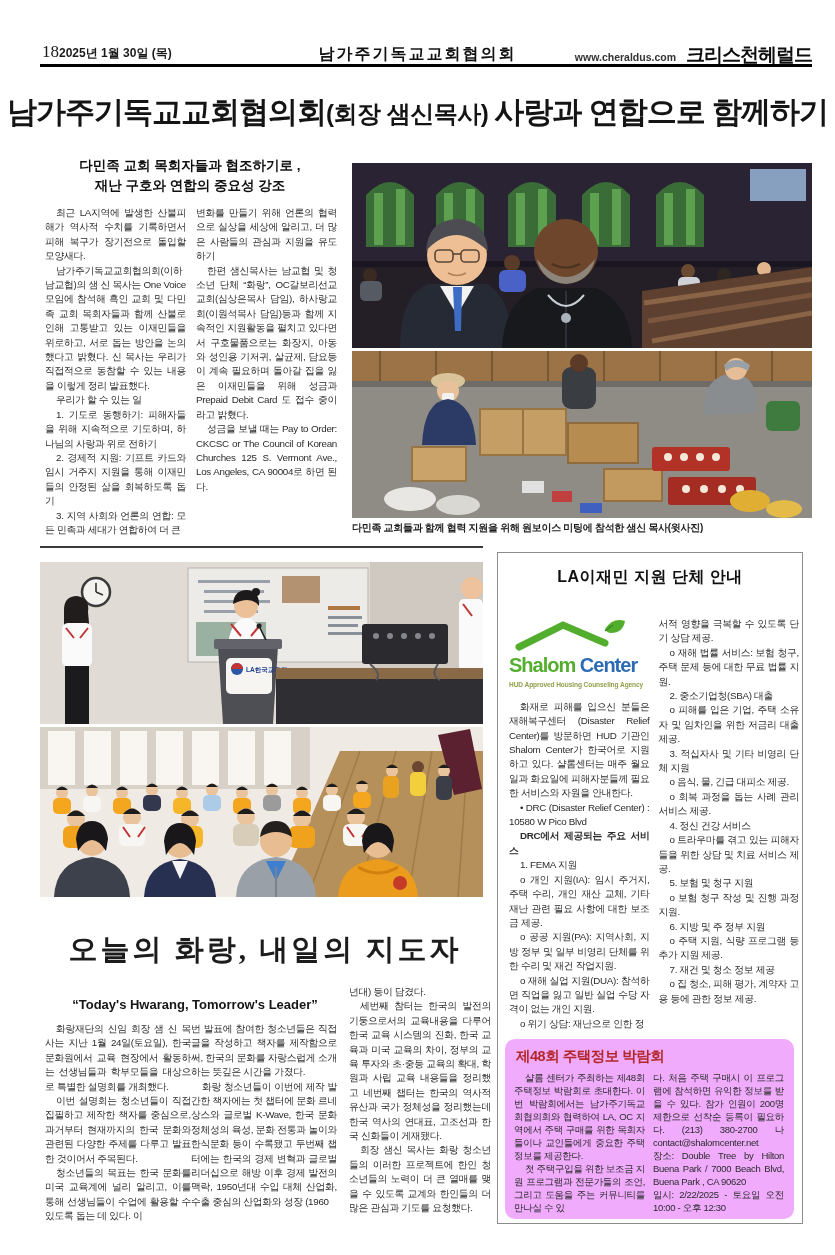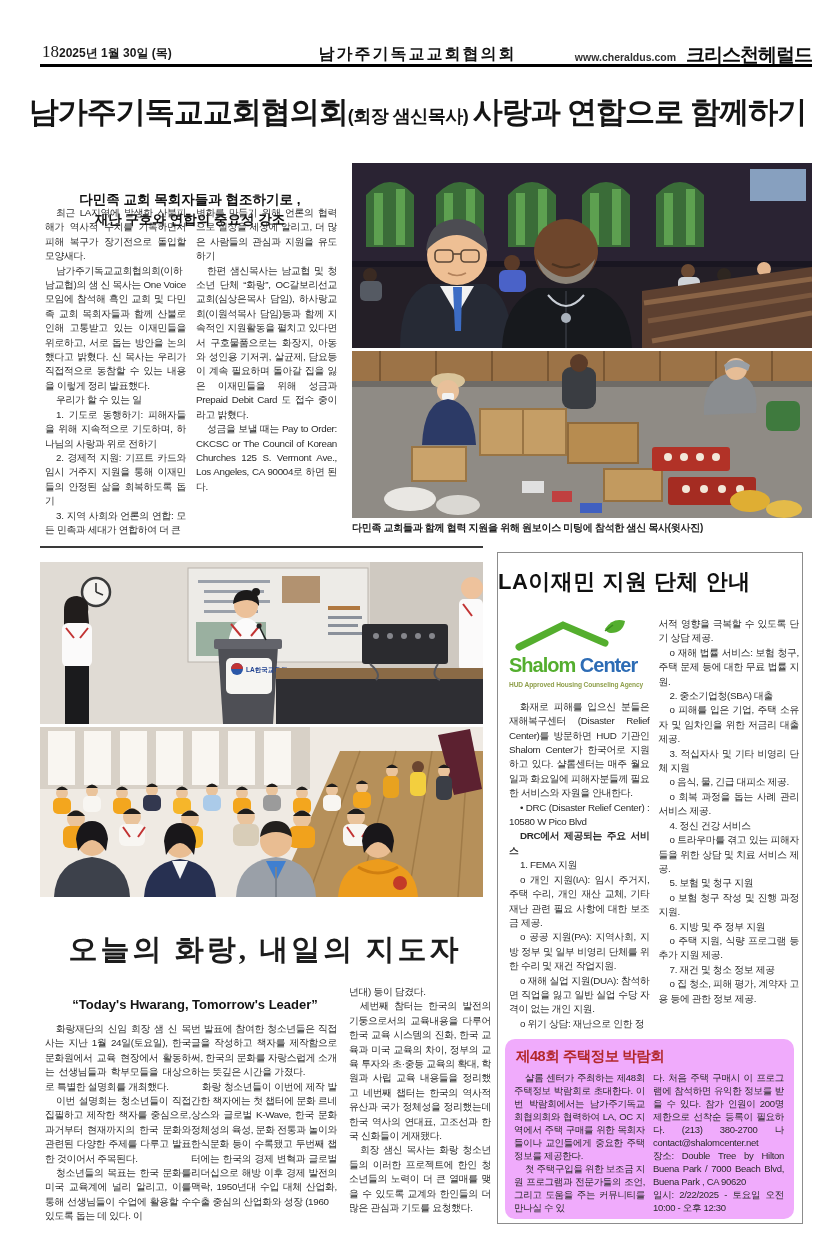--- a/index.html
+++ b/index.html
@@ -12,49 +12,49 @@
   .hdr-left .pg{font-size:17px;font-weight:400;font-family:"Liberation Serif","DejaVu Serif",serif;}
   .hdr-center{left:0;top:44px;width:100%;text-align:center;font-size:16px;font-weight:800;letter-spacing:2px;color:#111;}
   .hdr-right{right:23px;top:42px;display:flex;align-items:baseline;gap:10px;}
   .hdr-url{font-size:10.5px;font-weight:700;color:#333;}
   .masthead{font-size:19px;font-weight:900;letter-spacing:-1px;color:#0d0d0d;}
   .hdr-rule{left:40px;top:64px;width:772px;height:3px;background:#000;}
 
   
   .headline{left:0;top:92px;width:100%;text-align:center;color:#141414;font-weight:800;letter-spacing:-1px;white-space:nowrap;}
   .headline .big{font-size:30px;}
-  .headline .small{font-size:18px;letter-spacing:-0.5px;}
+  .headline .small{font-size:24px;letter-spacing:-0.5px;}
 
   
   .body-text{font-size:9.8px;line-height:14.4px;text-align:justify;letter-spacing:-0.3px;color:#2b2b2b;}
   .p{margin:0;text-indent:11px;}
   .p.bold{font-weight:700;}
   .cols{display:flex;}
-  .subhead{left:42px;top:156px;width:296px;text-align:center;font-size:13.5px;font-weight:700;line-height:1.5;color:#101010;margin-top:34px;}
+  .subhead{left:42px;top:156px;width:296px;text-align:center;font-size:13.5px;font-weight:700;line-height:1.5;color:#101010;}
 
   .lead-block{left:45px;top:206px;width:292px;height:350px;gap:10px;}
   .lead-block .col{width:141px;}
 
   
   .photo{display:block;}
   .caption{left:352px;top:521px;width:460px;font-size:10px;font-weight:600;color:#1d1d1d;letter-spacing:-0.3px;}
   .left-divider{left:40px;top:546px;width:443px;height:2px;background:#3a3a3a;}
 
   
   .hw-title{left:40px;top:930px;width:450px;text-align:center;
             font-family:"Liberation Serif","DejaVu Serif",serif;font-size:29px;font-weight:600;
             letter-spacing:3px;color:#1c1c1c;}
   .hw-subtitle{left:45px;top:997px;width:300px;text-align:center;font-size:13px;font-weight:700;color:#151515;}
   .hw-left{left:45px;top:1022px;width:300px;gap:0;}
   .hw-left .col{width:146px;}
   .hw-col3{left:349px;top:985px;width:142px;}
 
   
   .relief-box{left:497px;top:552px;width:304px;height:670px;border:1.5px solid #8c8c8c;background:#fff;}
-  .relief-title{position:absolute;left:0;top:14px;width:100%;font-size:22px;font-weight:800;letter-spacing:0.5px;color:#101010;}
+  .relief-title{position:absolute;left:0;top:14px;width:100%;text-align:center;font-size:16px;font-weight:800;letter-spacing:0.5px;color:#101010;}
   .relief-cols{position:absolute;left:11px;top:64px;width:290px;gap:9px;}
   .relief-cols .col{width:141px;}
   .shalom{margin-bottom:7px;}
   .shalom-name{font-size:20px;font-weight:800;letter-spacing:-1px;line-height:1.05;}
   .shalom-name .g{color:#54ae2e;}
   .shalom-name .b{color:#2d6cb5;}
   .shalom-tag{font-size:6.6px;font-weight:700;color:#8f9f4b;letter-spacing:-0.1px;margin-top:2px;}
 
   
   .expo-box{position:absolute;left:7px;top:486px;width:271px;height:164px;background:#f0abfc;border-radius:10px;padding:8px 9px;}

